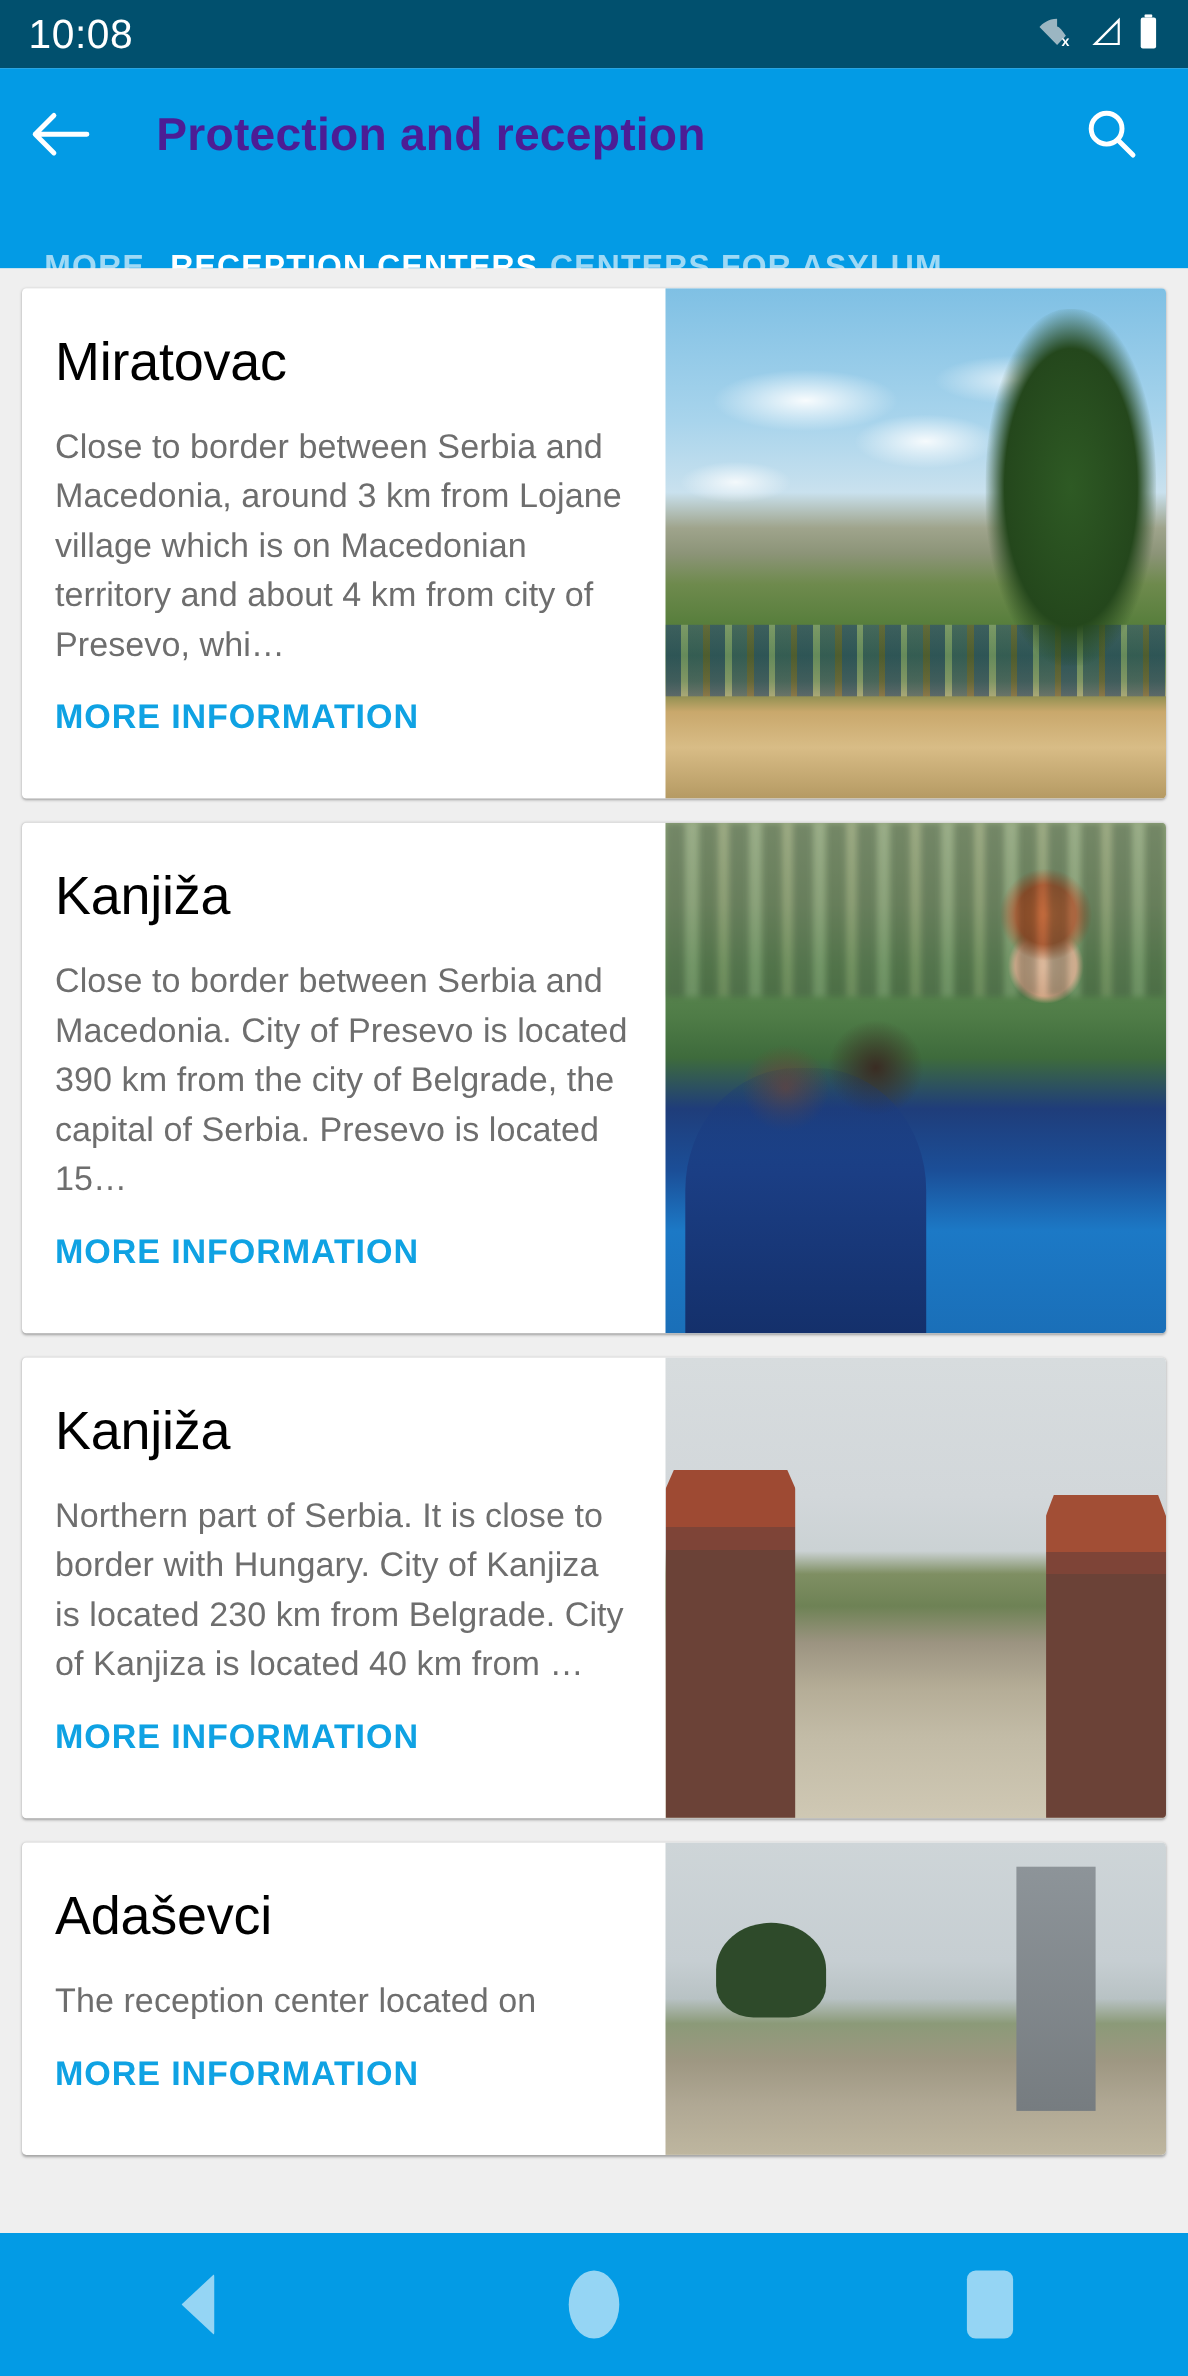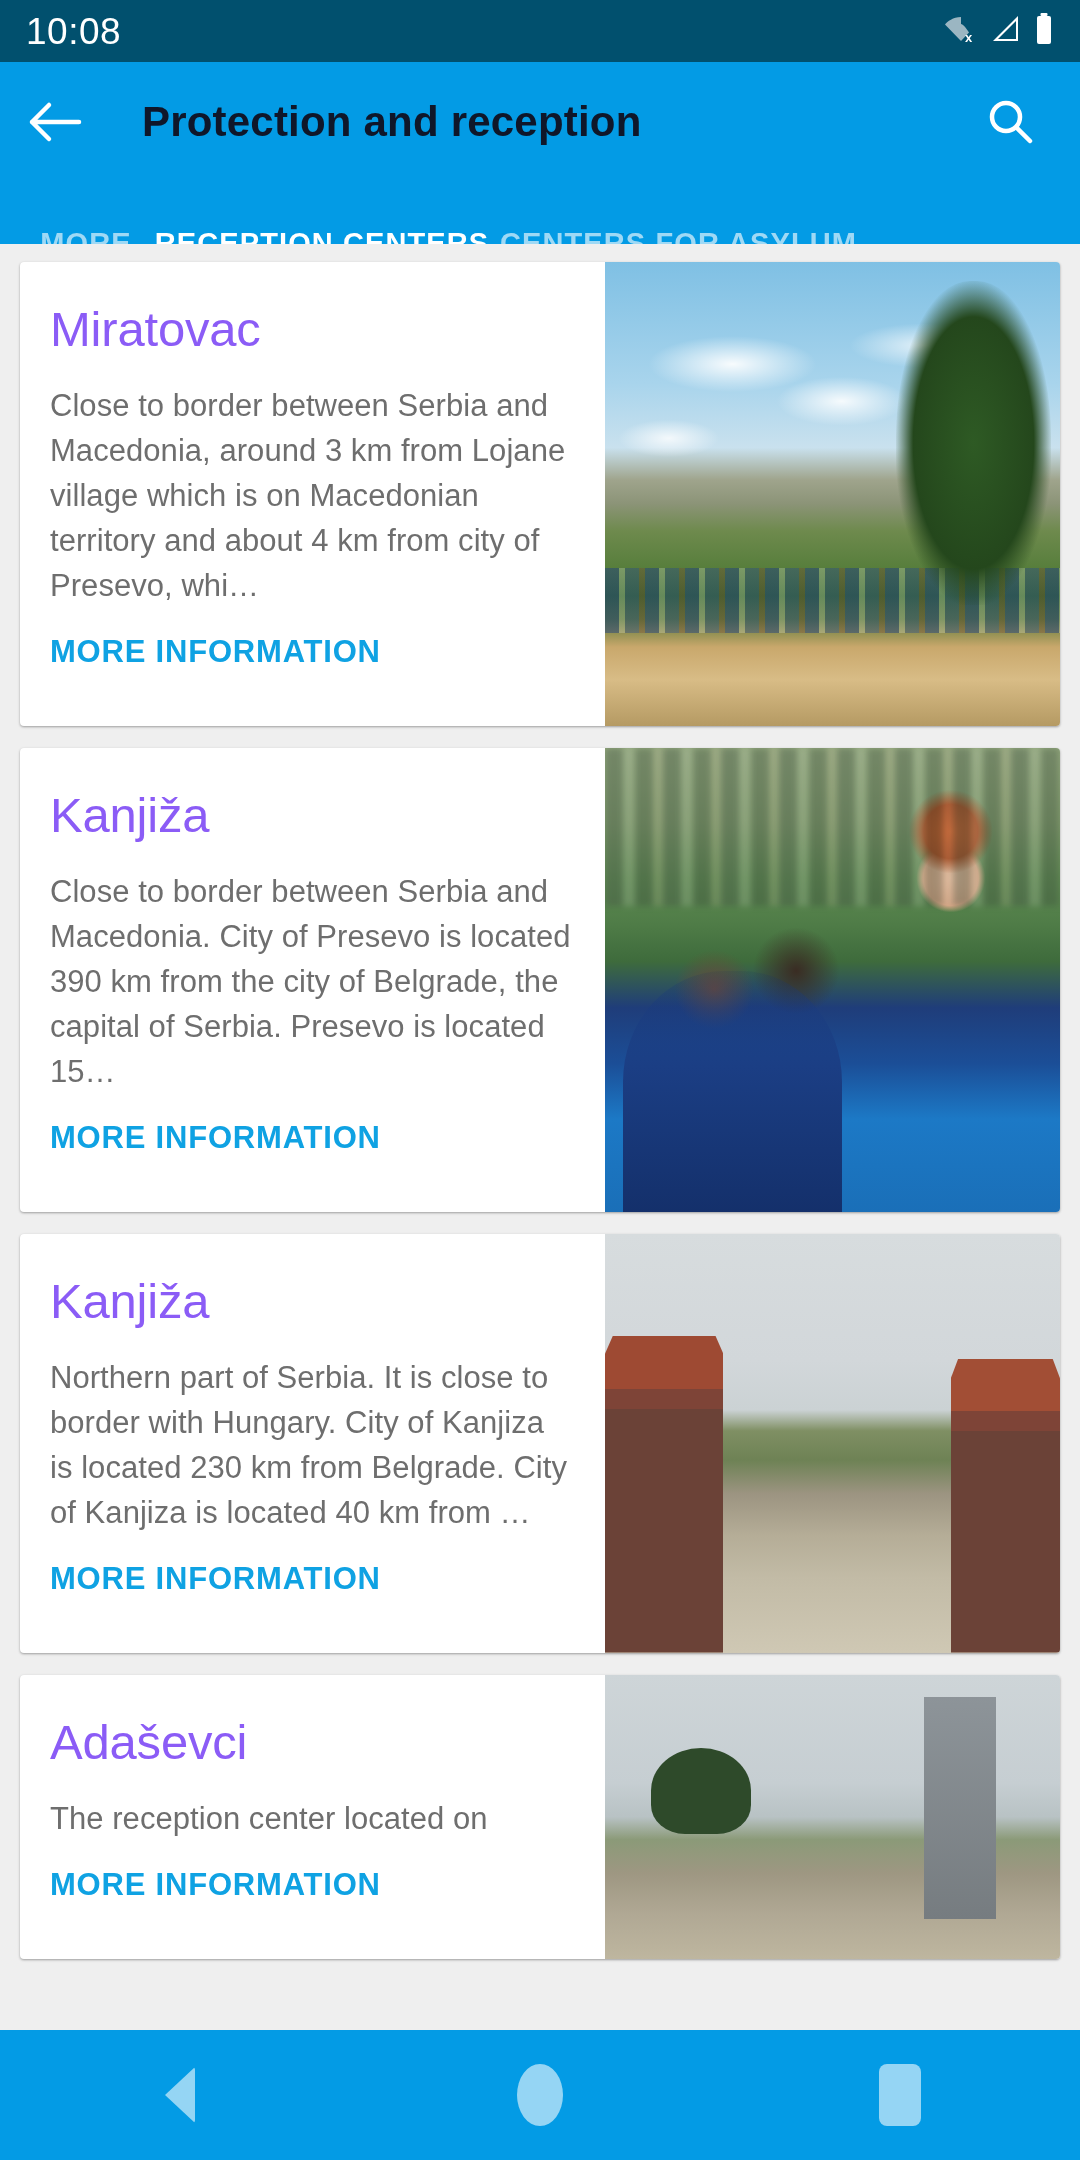--- a/index.html
+++ b/index.html
@@ -31,21 +31,21 @@
   }
   .appbar-row {
     position:absolute; top:0; left:0; width:1080px; height:120px;
     display:flex; align-items:center;
   }
   .back-btn {
     width:110px; height:120px; display:flex; align-items:center; justify-content:center;
     cursor:pointer;
   }
   .appbar-title {
-    color:#0f172a; font-size:42px; font-weight:bold; letter-spacing:0.2px;
+    color:#4c1d95; font-size:42px; font-weight:bold; letter-spacing:0.2px;
     margin-left:32px; flex:1; white-space:nowrap;
   }
   .search-btn {
     width:110px; height:120px; display:flex; align-items:center; justify-content:center;
     cursor:pointer; margin-right:14px;
   }
 
   
   .tabs {
     position:absolute; top:118px; left:0; width:1080px; height:126px;
@@ -75,21 +75,21 @@
     border-radius:4px;
     box-shadow:0 1px 3px rgba(0,0,0,0.22), 0 1px 2px rgba(0,0,0,0.14);
     display:flex; overflow:hidden;
   }
   .card:first-child { margin-top:18px; }
   .card-body {
     flex:0 0 585px; width:585px; padding:40px 30px 0 30px;
     display:flex; flex-direction:column;
   }
   .card-title {
-    color:#8b5cf6; font-size:49px; font-weight:normal; line-height:1.12;
+    color:#000000; font-size:49px; font-weight:normal; line-height:1.12;
     letter-spacing:-0.2px; margin-bottom:26px;
   }
   .card-desc {
     color:#6E6E6E; font-size:31px; line-height:45px; letter-spacing:0.05px;
     margin-bottom:26px;
   }
   .card-link {
     color:#0FA2E3; font-size:31px; font-weight:bold; letter-spacing:0.8px;
     cursor:pointer; padding-bottom:56px;
   }

